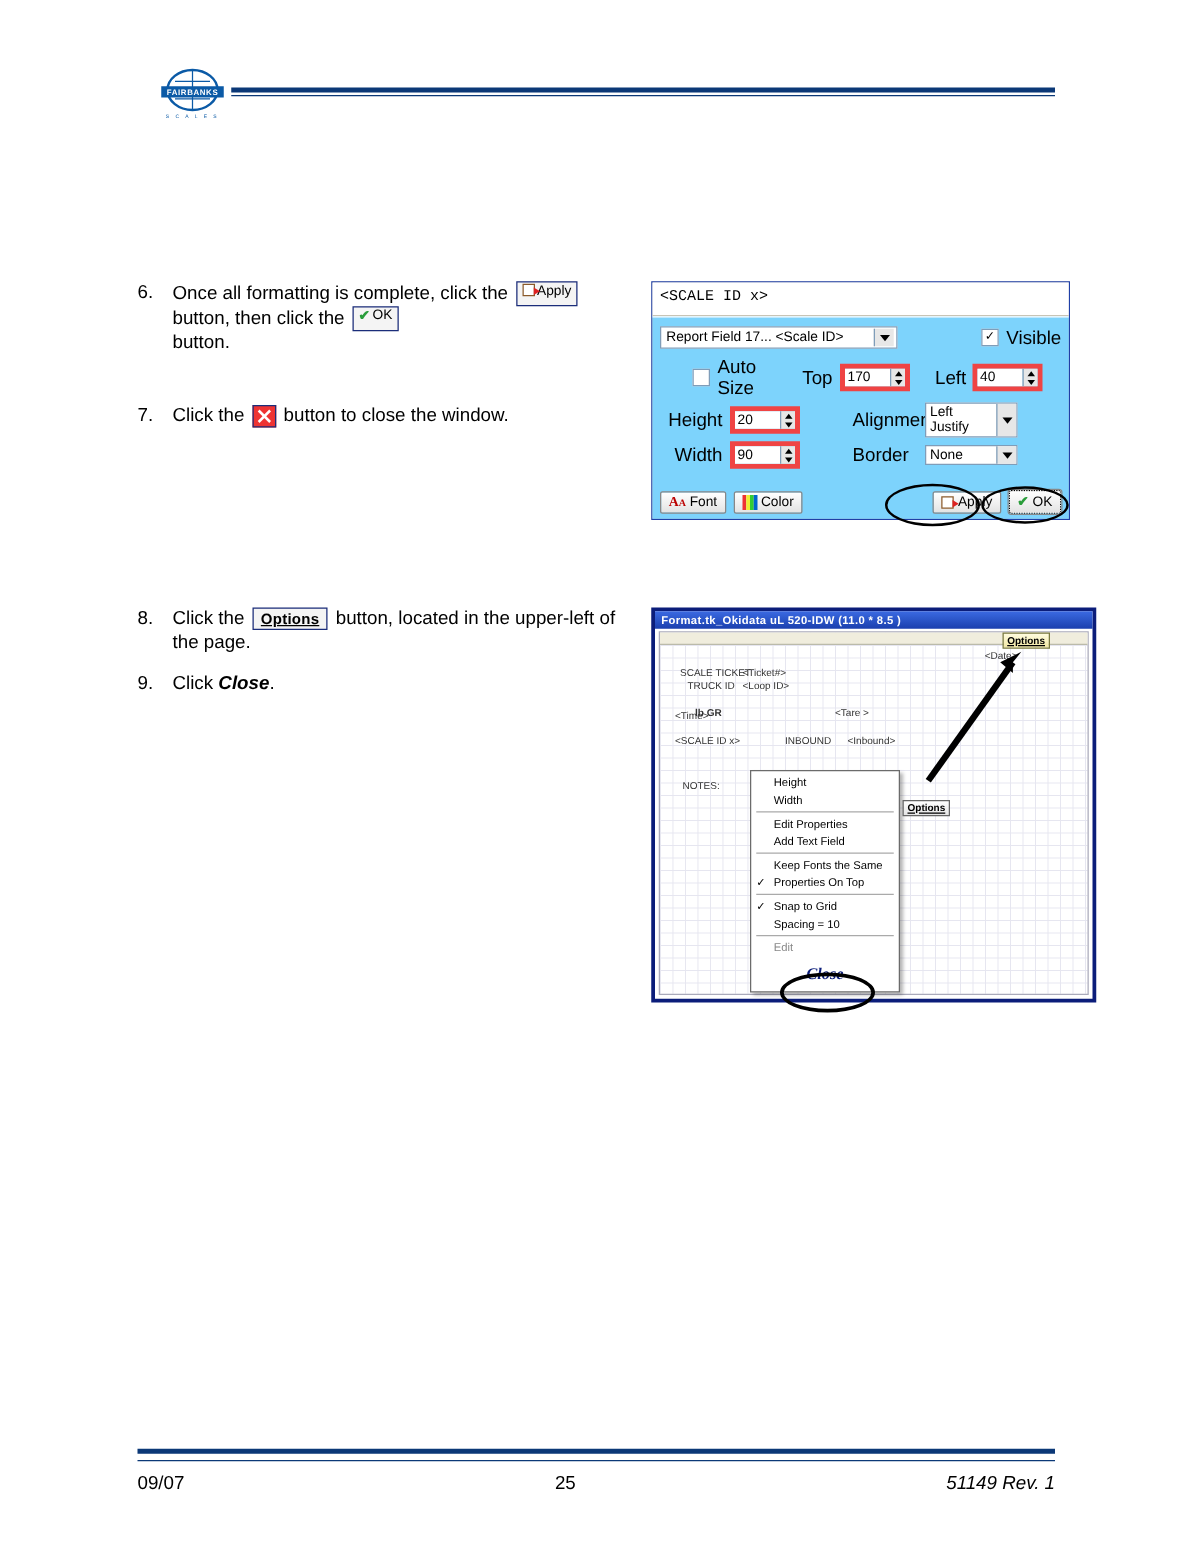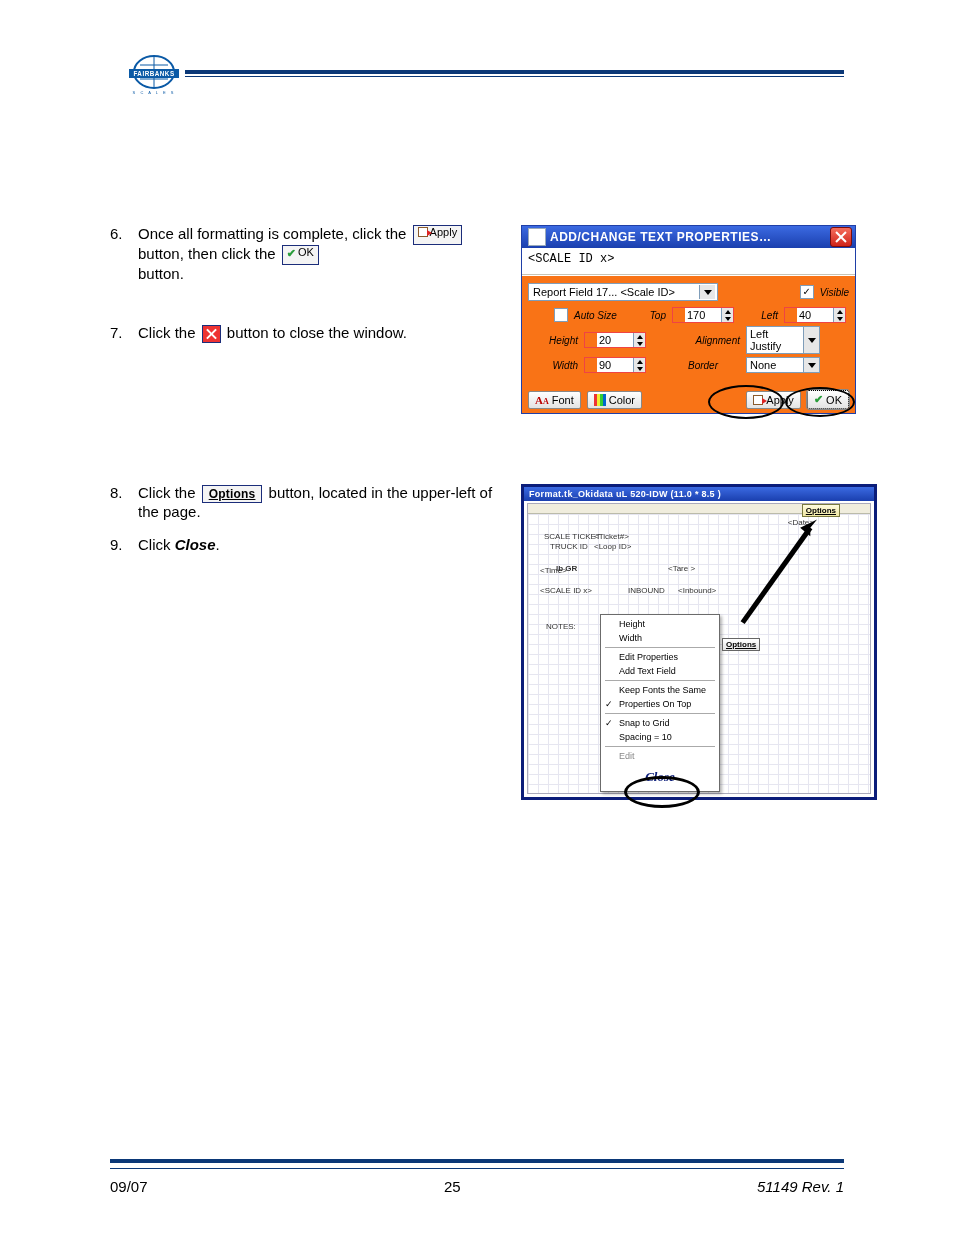--- a/index.html
+++ b/index.html
@@ -64,35 +64,35 @@
   .dlg .titlebar .xbtn {
     width:20px; height:18px; margin-right:1px; border:1px solid #7a0c0c; border-radius:3px;
     background: linear-gradient(#f56d5c,#cf231a); position:relative; cursor:default;
   }
   .dlg .titlebar .xbtn::before, .dlg .titlebar .xbtn::after {
     content:""; position:absolute; left:3px; right:3px; top:8px; height:2px; background:#fff;
   }
   .dlg .titlebar .xbtn::before{transform:rotate(45deg);}
   .dlg .titlebar .xbtn::after{transform:rotate(-45deg);}
   .dlg .client { background:#fff; padding: 4px 6px 8px; border-bottom:1px solid #c8c4b5;}
-  .dlg .gray  { background:#f97316; padding: 4px 6px; border-top:1px solid #fff;}
+  .dlg .gray  { background:#7dd3fc; padding: 4px 6px; border-top:1px solid #fff;}
   .dlg .row { display:flex; align-items:center; gap:6px; margin: 3px 0; }
-  .dlg label { font-size:10px;font-style:italic; }
+  .dlg label { font-size:15px; }
   .dlg input[type=text], .dlg .combo, .dlg .spin input, .dlg select {
     font-family: Tahoma, Arial, sans-serif; font-size:11px; border:1px solid #7f9db9;
     background:#fff; padding:1px 2px; box-sizing:border-box;
   }
   .dlg .combo { display:inline-flex; align-items:stretch; width: 190px; }
   .dlg .combo .txt { flex:1; border:none; padding:1px 2px; }
   .dlg .combo .arrow, .dlg .spin .arrow-col, .dlg .ddarrow {
     width:15px; background:#e7e7e7; border-left:1px solid #7f9db9; display:flex; flex-direction:column;
   }
   .dlg .ddarrow { justify-content:center; align-items:center; }
   .dlg .chev { width:0;height:0;border-left:4px solid transparent;border-right:4px solid transparent;border-top:5px solid #000; margin:auto;}
-  .dlg .spin { display:inline-flex; width:48px; border:1px solid #ef4444;padding-left:12px;}
+  .dlg .spin { display:inline-flex; width:48px; border:4px solid #ef4444;}
   .dlg .spin input { border:none; width:100%; text-align:left; }
   .dlg .spin .arrow-col { border:none; border-left:1px solid #7f9db9; }
   .dlg .spin .up, .dlg .spin .dn { flex:1; display:flex; align-items:center; justify-content:center; }
   .dlg .spin .up .t, .dlg .spin .dn .t { width:0;height:0;border-left:3px solid transparent;border-right:3px solid transparent;}
   .dlg .spin .up .t { border-bottom:4px solid #000;}
   .dlg .spin .dn .t { border-top:4px solid #000;}
   .dlg .chk { width:12px;height:12px;border:1px solid #7f9db9;background:#fff;display:inline-flex;align-items:center;justify-content:center;}
   .dlg .chk.checked::after{content:"✓";font-size:10px;line-height:1;color:#000;}
   .dlg .dropd { display:inline-flex; align-items:stretch; border:1px solid #7f9db9; width:72px; background:#fff;}
   .dlg .dropd .dval { flex:1; padding:1px 3px; }
@@ -214,25 +214,20 @@
               <span>Click the </span>
               <span class="inline-red-x"></span>
               <span> button to close the window.</span>
             </span>
           </li>
         </ol>
       </div>
 
       <div class="right-col">
         <div class="dlg pos-rel">
-          <div class="titlebar">
-            <span class="appico"></span>
-            <span class="title">ADD/CHANGE TEXT PROPERTIES…</span>
-            <span class="xbtn"></span>
-          </div>
           <div class="client">
             <div style="font-family: 'Courier New', monospace; font-size:12px;">&lt;SCALE ID  x&gt;</div>
           </div>
           <div class="gray">
             <div class="row">
               <div class="combo">
                 <span class="txt">Report Field 17... &lt;Scale ID&gt;</span>
                 <span class="ddarrow">
                     <span class="chev"></span>
                   </span>

